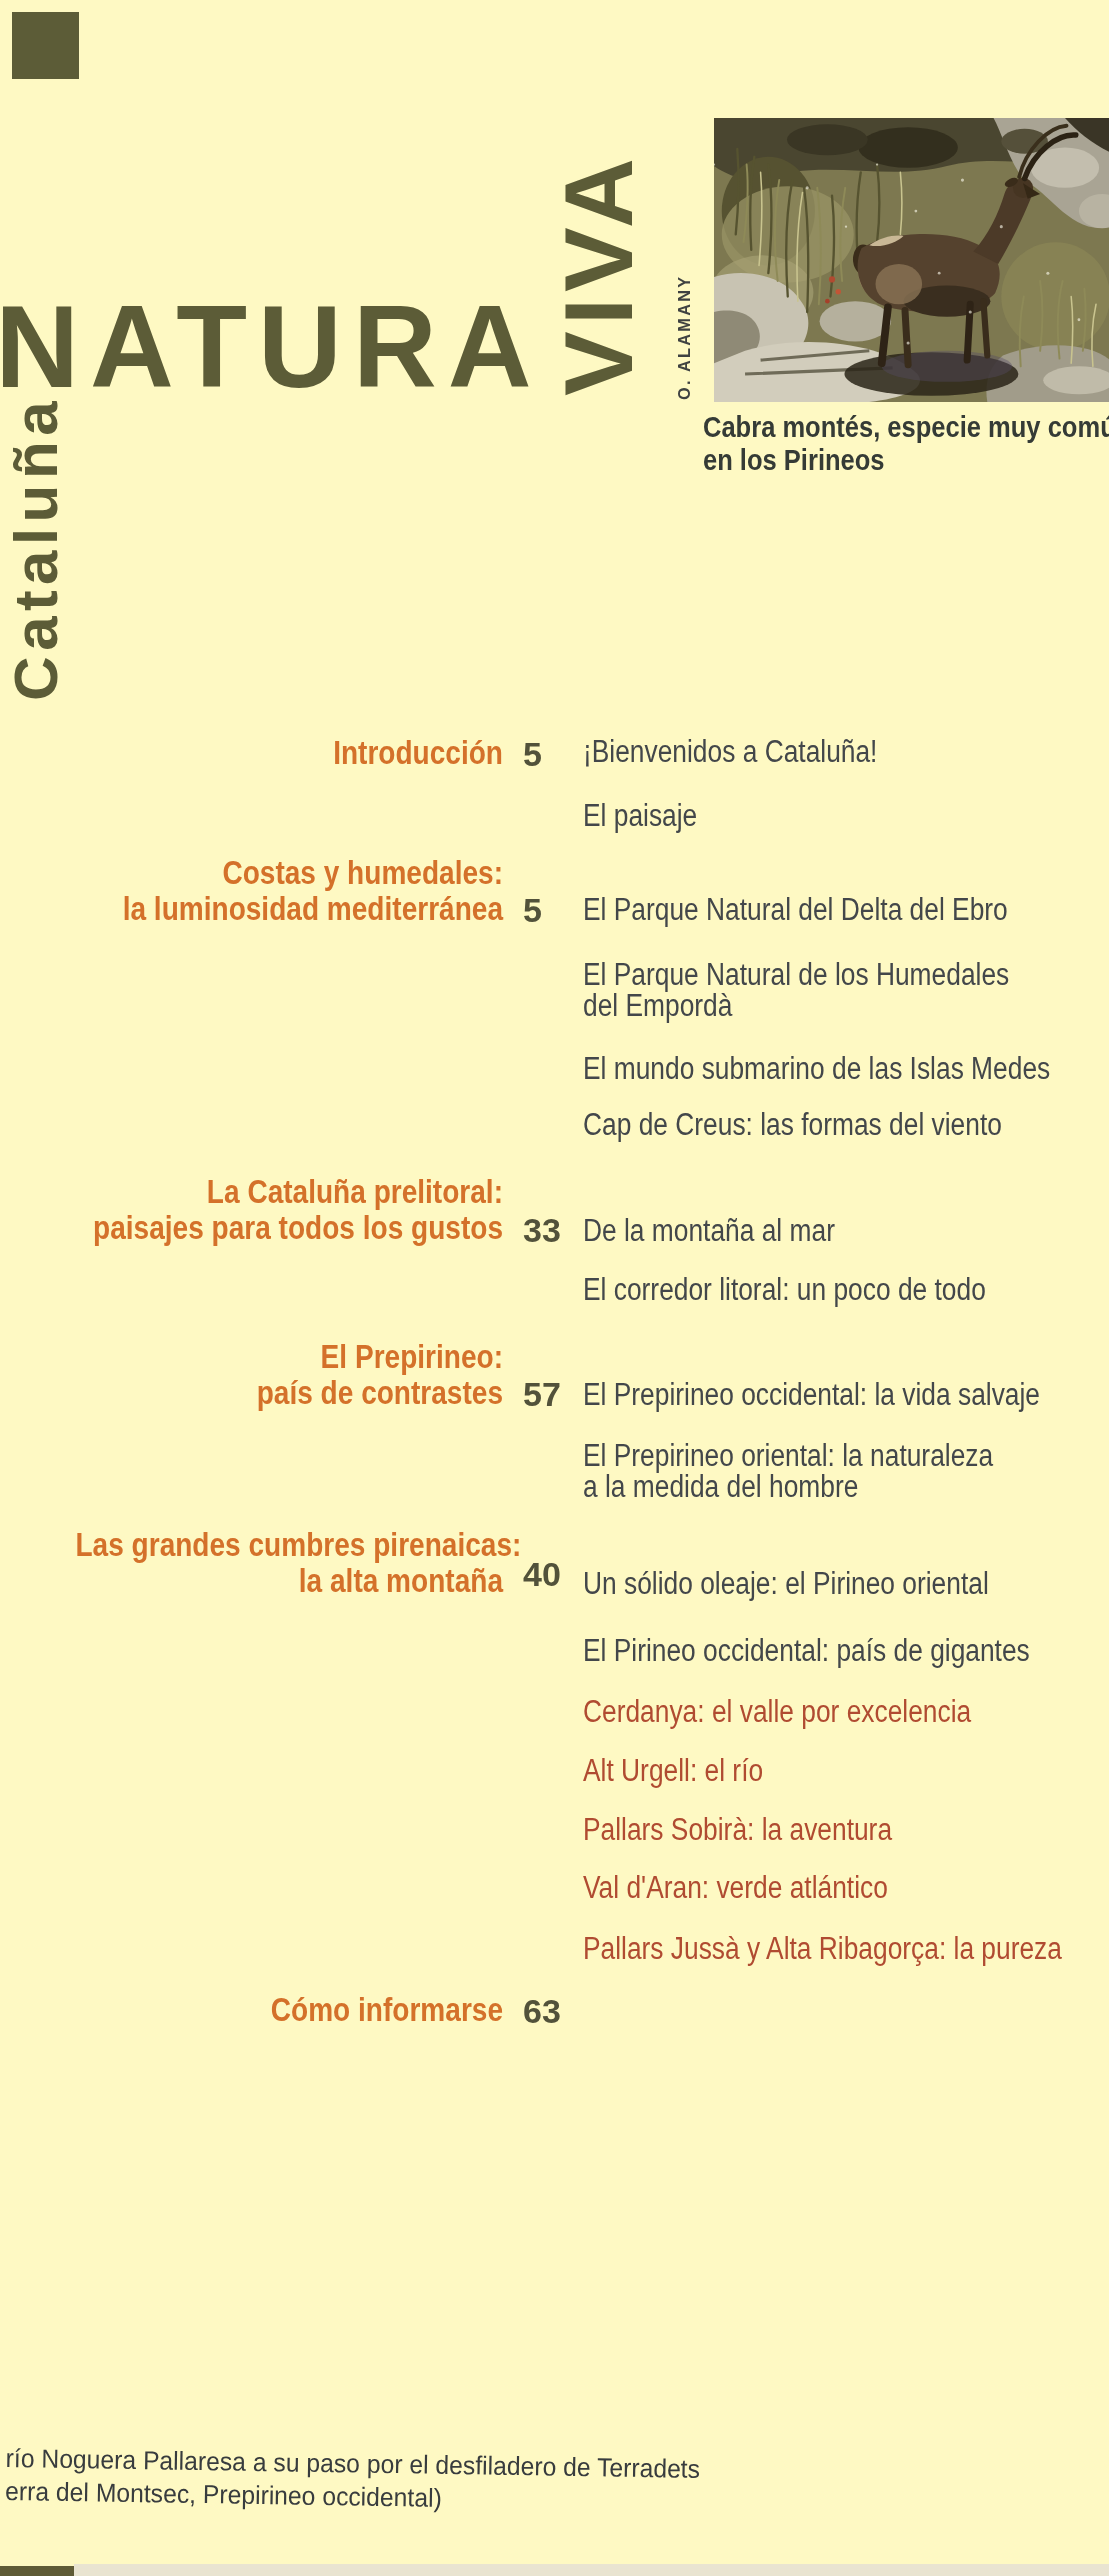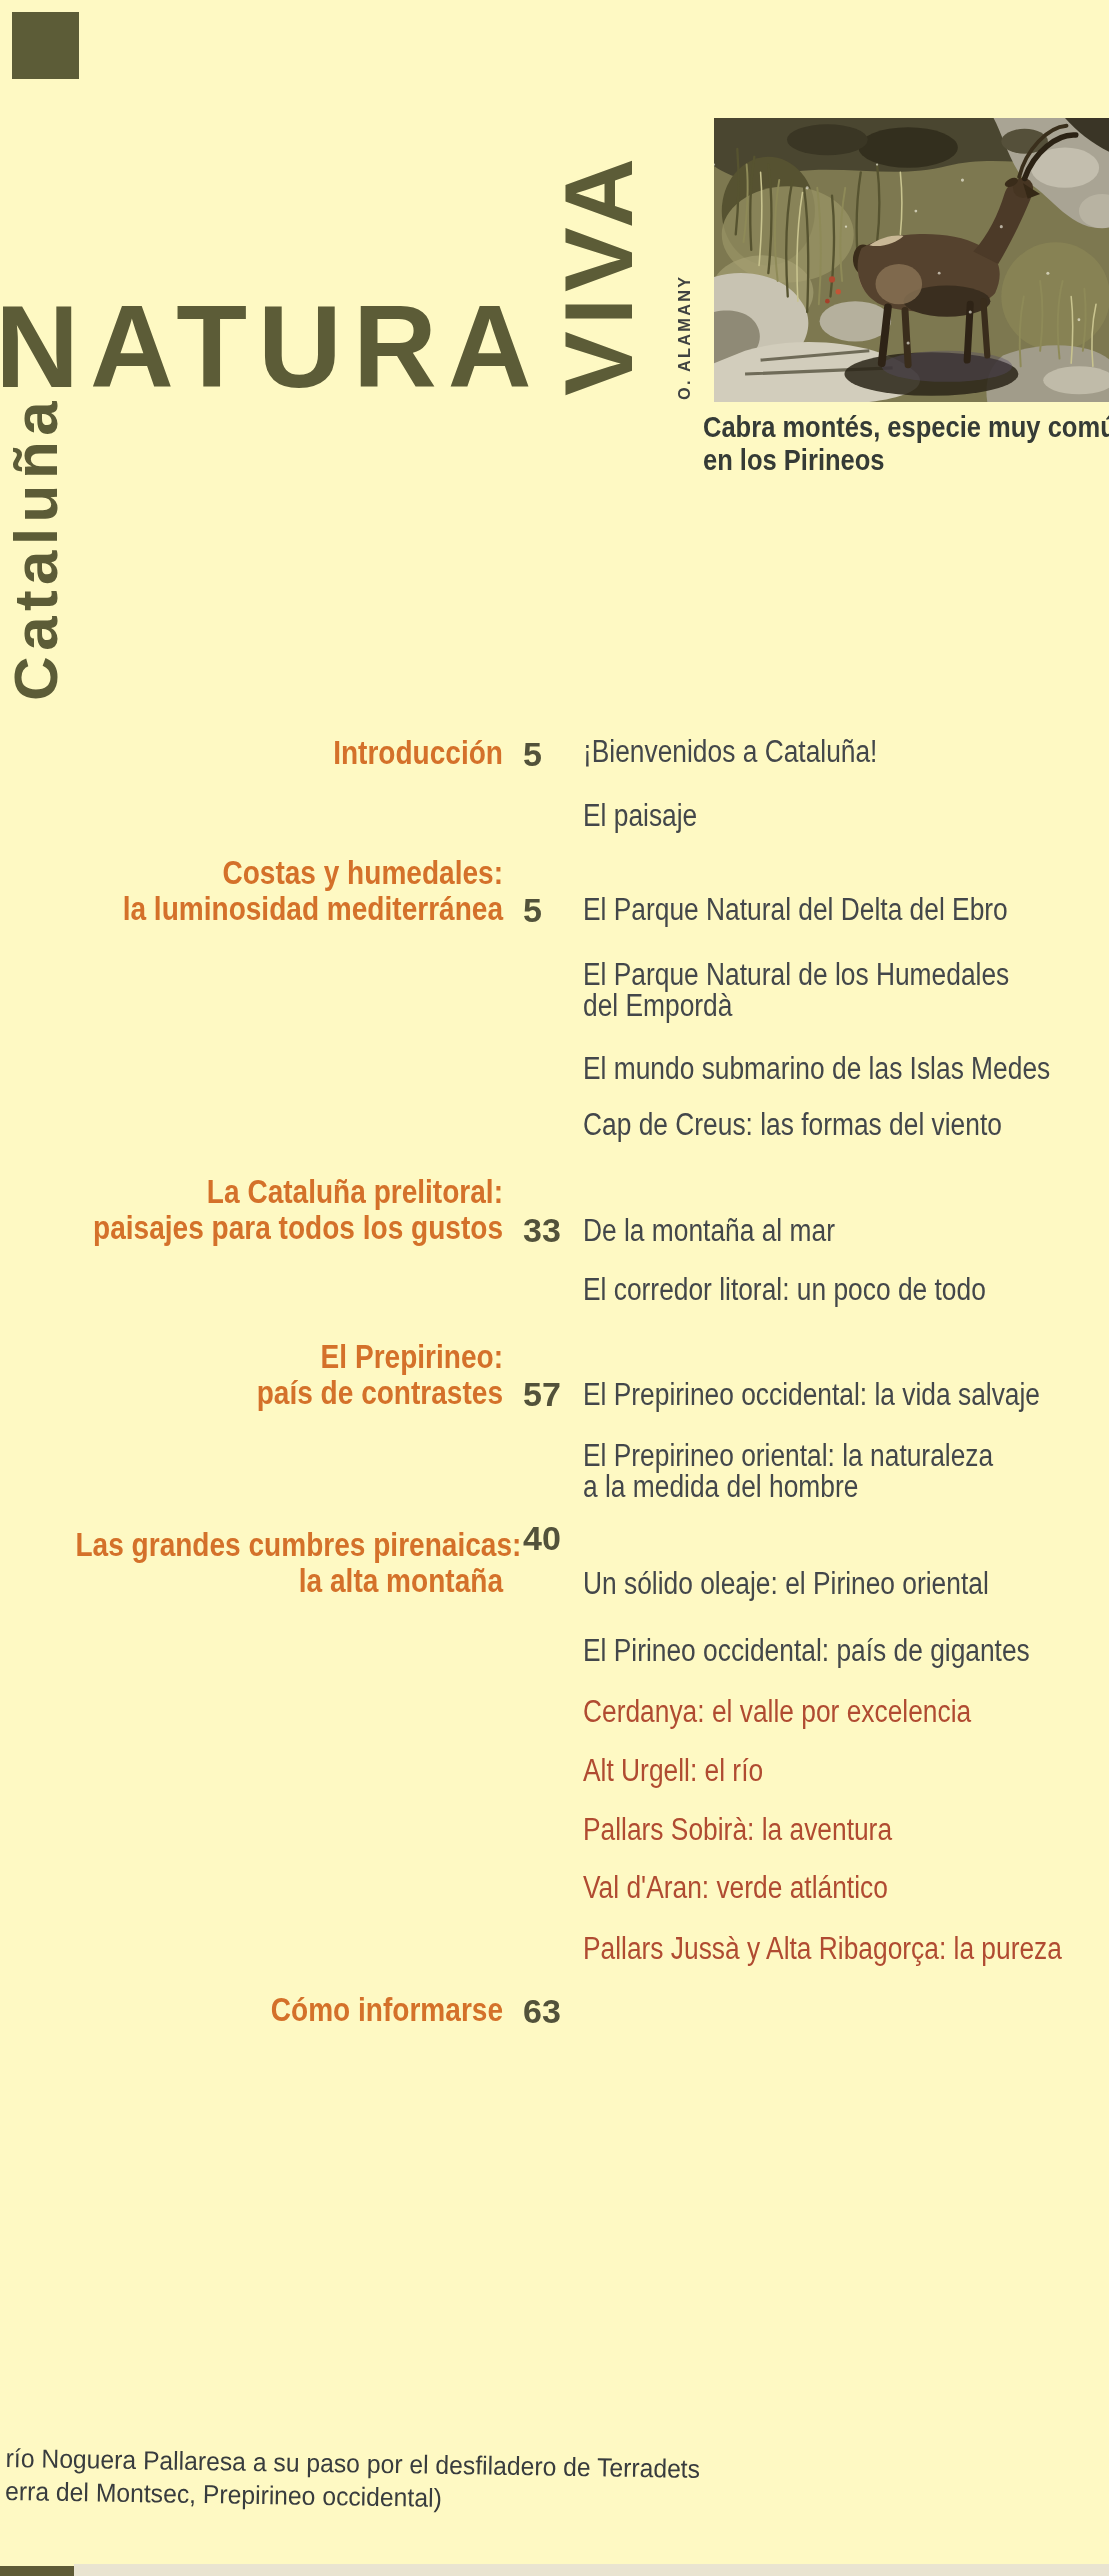--- a/index.html
+++ b/index.html
@@ -205,21 +205,21 @@
   <div class="toc-item" style="top:1379px">El Prepirineo occidental: la vida salvaje</div>
   <div class="toc-item" style="top:1440px">
     <div>El Prepirineo oriental: la naturaleza</div>
     <div>a la medida del hombre</div>
   </div>
 
   <div class="toc-h" style="top:1527px">
     <div>Las grandes cumbres pirenaicas:</div>
     <div>la alta montaña</div>
   </div>
-  <div class="toc-num" style="top:1520px">40</div>
+  <div class="toc-num" style="top:1556px">40</div>
   <div class="toc-item" style="top:1568px">Un sólido oleaje: el Pirineo oriental</div>
   <div class="toc-item" style="top:1635px">El Pirineo occidental: país de gigantes</div>
   <div class="toc-item hl" style="top:1696px">Cerdanya: el valle por excelencia</div>
   <div class="toc-item hl" style="top:1755px">Alt Urgell: el río</div>
   <div class="toc-item hl" style="top:1814px">Pallars Sobirà: la aventura</div>
   <div class="toc-item hl" style="top:1872px">Val d'Aran: verde atlántico</div>
   <div class="toc-item hl" style="top:1933px">Pallars Jussà y Alta Ribagorça: la pureza</div>
 
   <div class="toc-h" style="top:1992px">
     <div>Cómo informarse</div>

